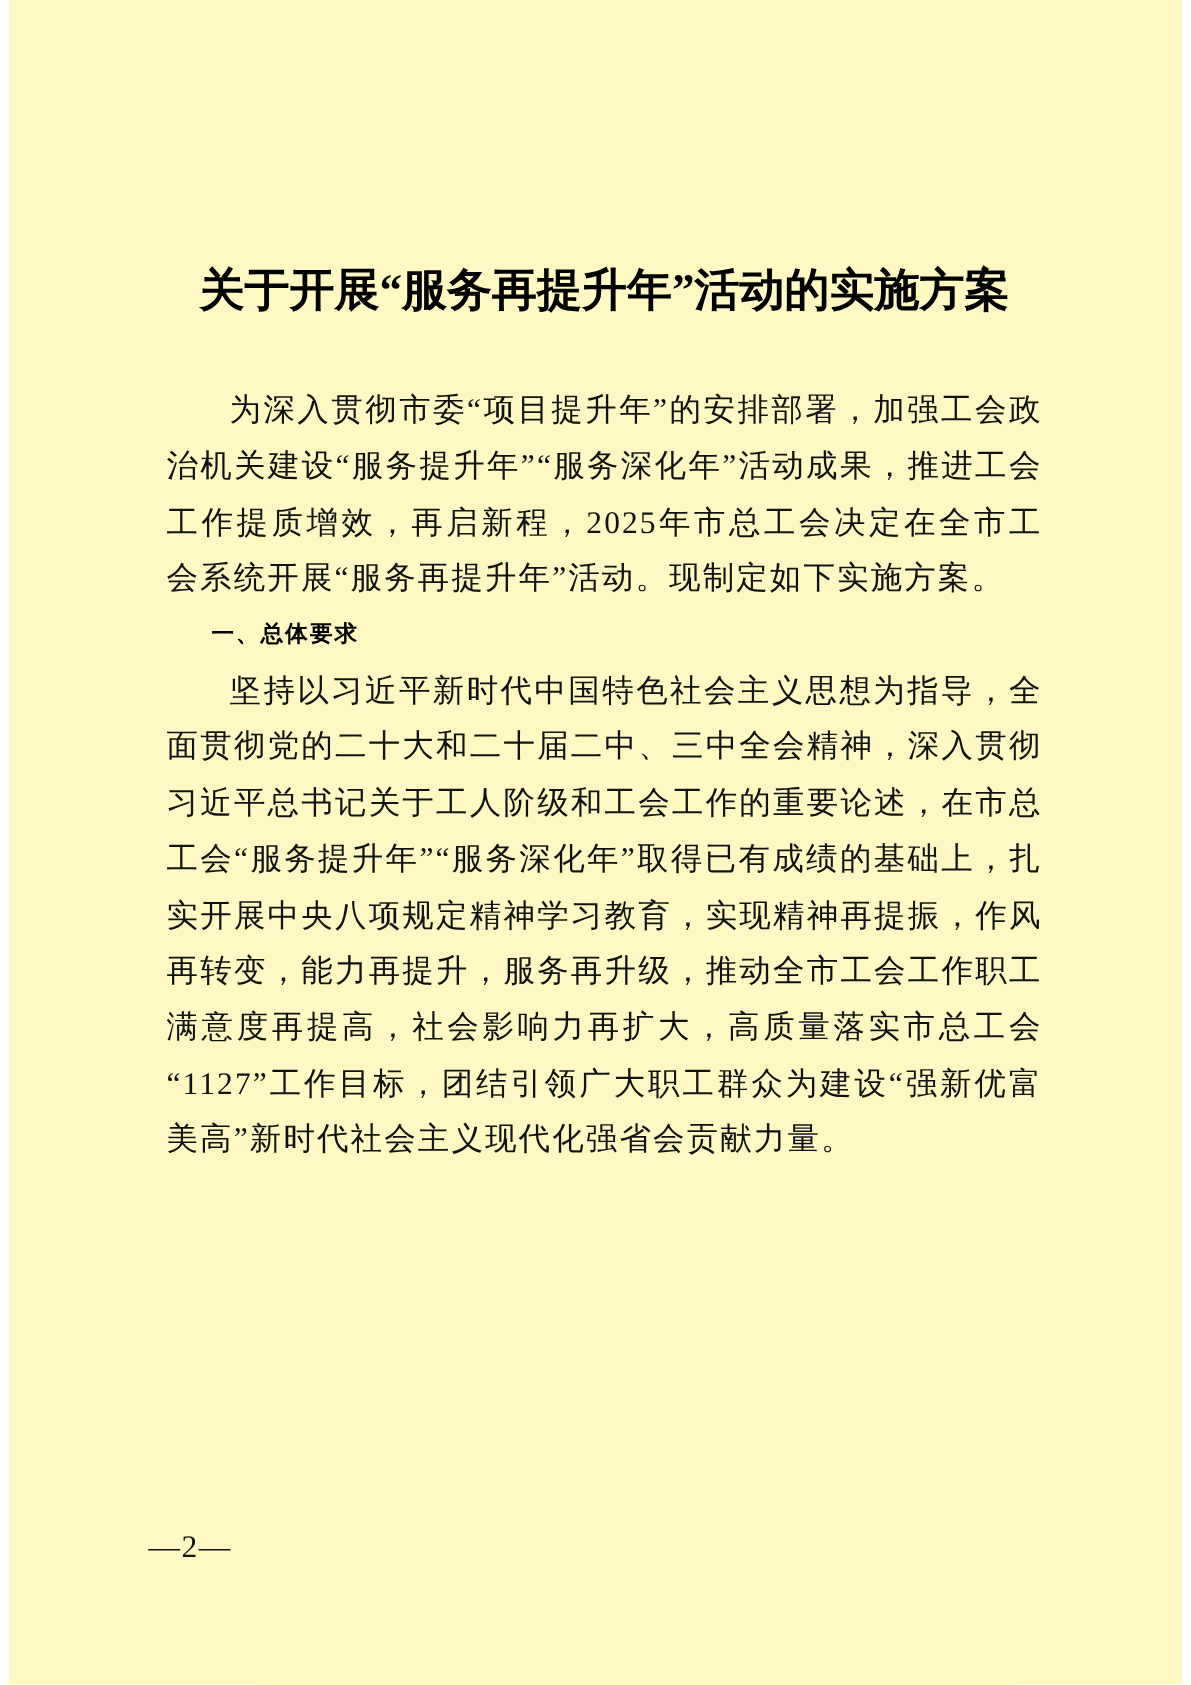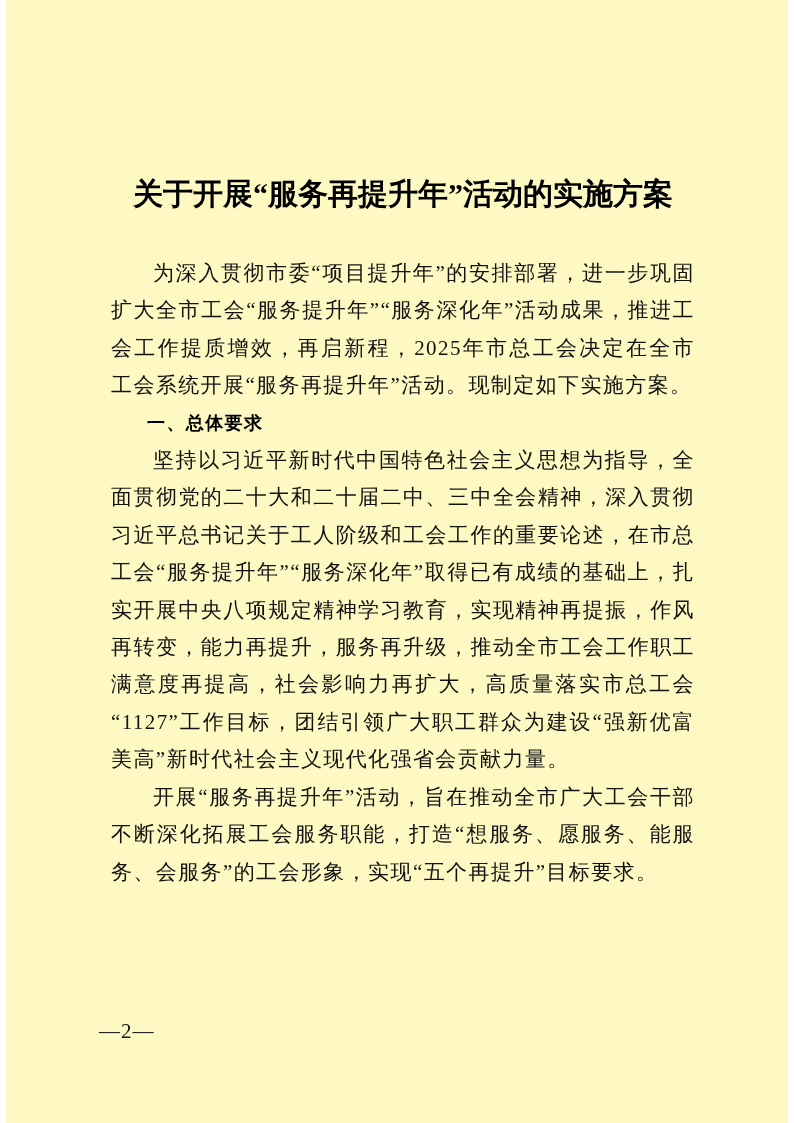--- a/index.html
+++ b/index.html
@@ -42,27 +42,27 @@
     text-justify: inter-ideograph;
     text-indent: 2em;
     color: #111111;
     font-weight: normal;
   }
   .para-first {
     margin-top: 39px;
   }
   .section-heading {
     margin: 0;
-    font-size: 18px;
+    font-size: 15px;
     line-height: 37.4px;
     letter-spacing: 1.4px;
     text-indent: 2em;
     font-weight: bold;
     color: #000000;
-    font-family: Liberation Serif, serif;
+    font-family: Liberation Mono, monospace;
   }
   .item-lead {
     font-weight: bold;
     color: #000000;
     margin-right: 0.55em;
     font-family: "Liberation Serif", "DejaVu Serif", serif;
   }
   .page-number {
     position: absolute;
     left: 93px;
@@ -74,26 +74,25 @@
   }
 </style>
 </head>
 <body>
 
 <div class="page">
   <div class="content">
 
     <h1 class="doc-title">关于开展“服务再提升年”活动的实施方案</h1>
 
-    <p class="para para-first">为深入贯彻市委“项目提升年”的安排部署，进一步巩固扩大全市工会“服务提升年”“服务深化年”活动成果，推进工会工作提质增效，再启新程，2025年市总工会决定在全市工会系统开展“服务再提升年”活动。现制定如下实施方案。</p>
+    <p class="para para-first">为深入贯彻市委“项目提升年”的安排部署，加强工会政治机关建设“服务提升年”“服务深化年”活动成果，推进工会工作提质增效，再启新程，2025年市总工会决定在全市工会系统开展“服务再提升年”活动。现制定如下实施方案。</p>
 
     <h2 class="section-heading">一、总体要求</h2>
 
     <p class="para">坚持以习近平新时代中国特色社会主义思想为指导，全面贯彻党的二十大和二十届二中、三中全会精神，深入贯彻习近平总书记关于工人阶级和工会工作的重要论述，在市总工会“服务提升年”“服务深化年”取得已有成绩的基础上，扎实开展中央八项规定精神学习教育，实现精神再提振，作风再转变，能力再提升，服务再升级，推动全市工会工作职工满意度再提高，社会影响力再扩大，高质量落实市总工会“1127”工作目标，团结引领广大职工群众为建设“强新优富美高”新时代社会主义现代化强省会贡献力量。</p>
 
 
-    <p class="para">开展“服务再提升年”活动，旨在推动全市广大工会干部不断深化拓展工会服务职能，打造“想服务、愿服务、能服务、会服务”的工会形象，实现“五个再提升”目标要求。</p>
 
 
   </div>
 
   <div class="page-number">—2—</div>
 </div>
 
 </body></html>

